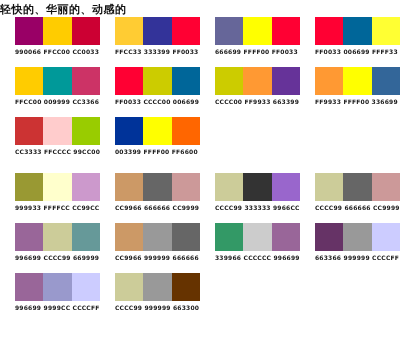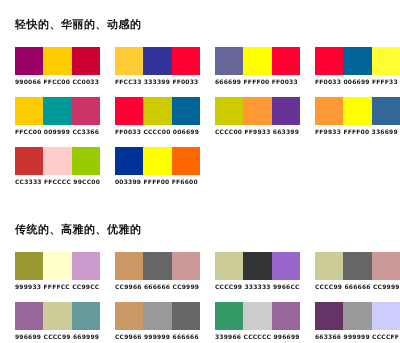--- a/index.html
+++ b/index.html
@@ -23,21 +23,21 @@
   .section {
     position: relative;
   }
   .section-heading {
     font-family: "DejaVu Sans", sans-serif;
     font-size: 11px;
     font-weight: bold;
     color: #111111;
     letter-spacing: 0.5px;
     padding-left: 0;
-    margin: 15px;
+    margin: 0;
     line-height: 14px;
     white-space: nowrap;
   }
   .sec1-heading { padding-top: 3px; }
   .sec2-heading { padding-top: 5px; }
   .rows {
     display: block;
   }
   .palette-row {
     display: flex;
@@ -170,21 +170,20 @@
           <div class="swatch-codes">003399 FFFF00 FF6600</div>
         </div>
       </div>
 
     </div>
   </div>
 
   <div class="spacer-sec2"></div>
 
   <div class="section">
-    <div class="section-heading sec2-heading">传统的、高雅的、优雅的</div>
 
     <div class="rows">
 
       <div class="palette-row">
         <div class="palette-group">
           <div class="swatch-strip">
             <div class="swatch" style="background: rgb(153, 153, 51);"></div>
             <div class="swatch" style="background: rgb(255, 255, 204);"></div>
             <div class="swatch" style="background: rgb(204, 153, 204);"></div>
           </div>

